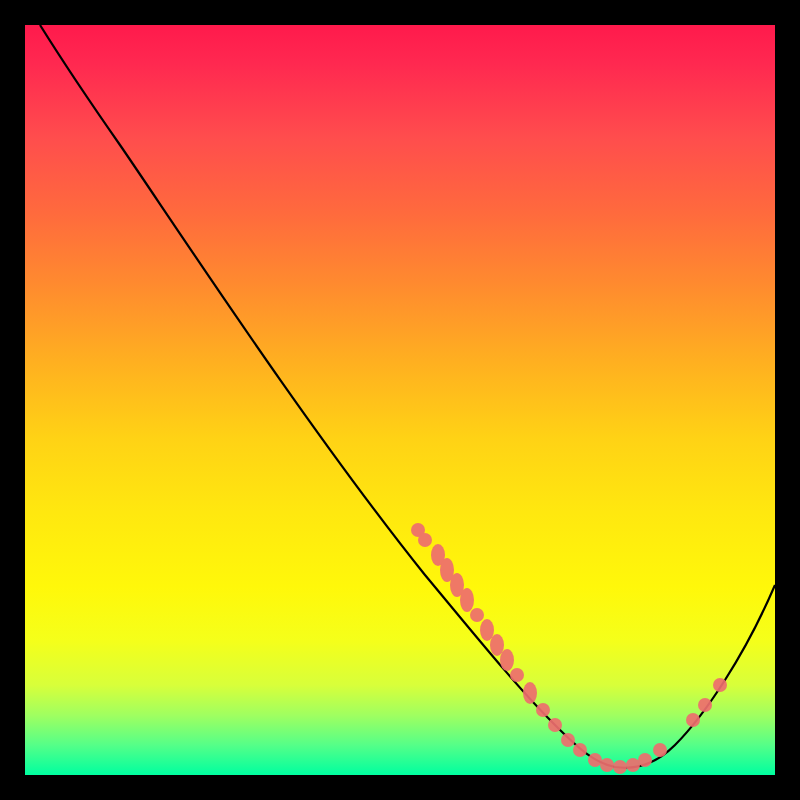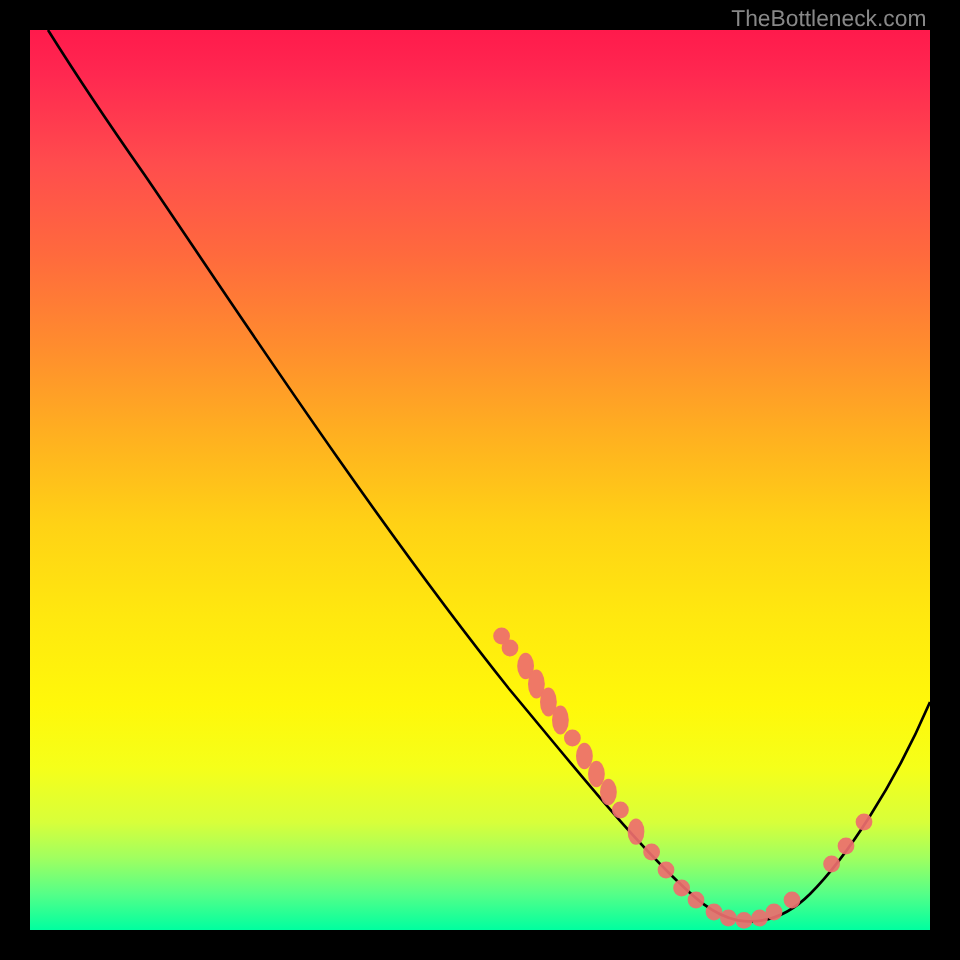--- a/index.html
+++ b/index.html
@@ -92,14 +92,13 @@
       <circle cx="595" cy="742" r="7"></circle>
       <circle cx="608" cy="740" r="7"></circle>
       <circle cx="620" cy="735" r="7"></circle>
       <circle cx="635" cy="725" r="7"></circle>
       <circle cx="668" cy="695" r="7"></circle>
       <circle cx="680" cy="680" r="7"></circle>
       <circle cx="695" cy="660" r="7"></circle>
     </g>
   </svg>
 
-  <div class="attribution">TheBottleneck.com</div>
 </div>
 
 </body></html>

